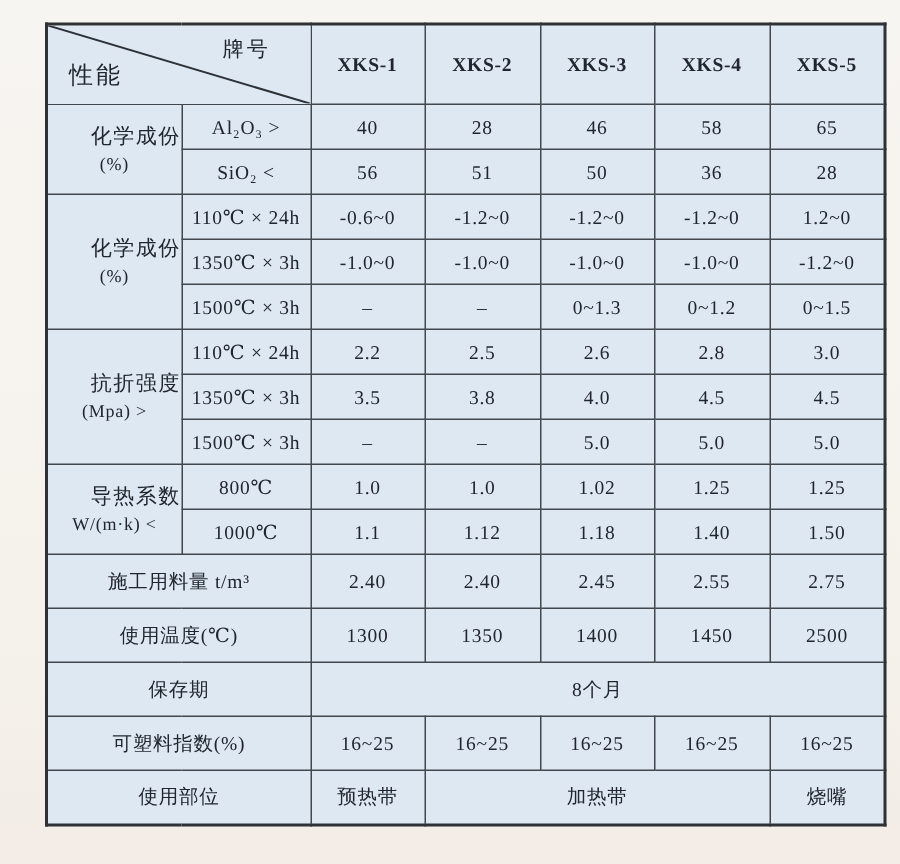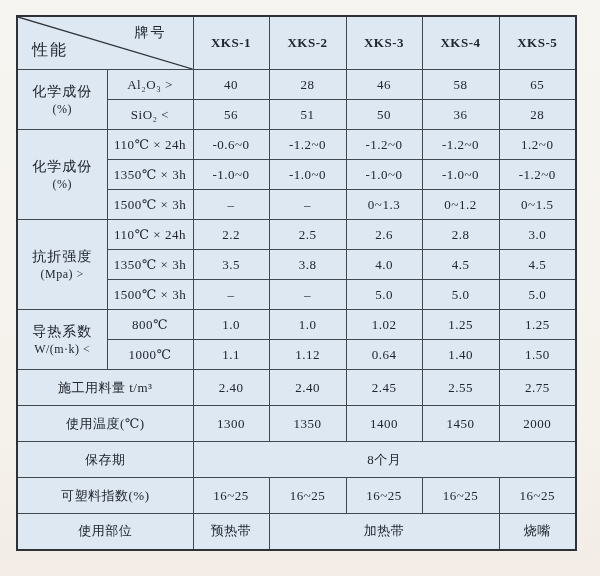--- a/index.html
+++ b/index.html
@@ -9,21 +9,21 @@
     font-family:"Liberation Serif","DejaVu Serif",serif;
     overflow:hidden;
   }
   .paper{
     position:relative;
     width:600px;height:576px;
     background:linear-gradient(180deg,#f7f5f1 0%,#f5f2ec 70%,#f3ece7 100%);
   }
   table.spec{
     position:absolute;
-    left:16px;top:15px;
+    left:30px;top:15px;
     width:559px;
     border-collapse:collapse;
     table-layout:fixed;
     border:2px solid #2e3136;
   }
   table.spec td{
     border:1px solid #42464d;
     padding:0;
     text-align:center;
     vertical-align:middle;
@@ -40,21 +40,21 @@
     background:#a9c7e7;
     position:relative;
     height:52px;
   }
   .corner svg{position:absolute;left:0;top:0;width:100%;height:100%;display:block;}
   .corner .brand{position:absolute;top:7px;right:26px;font-size:14px;letter-spacing:2px;}
   .corner .perf{position:absolute;bottom:8px;left:14px;font-size:16px;letter-spacing:2px;}
   tr.r-sub{height:30px;}
   tr.r-big{height:36px;}
   tr.r-head{height:52px;}
-  .group-name{display:block;font-size:14px;letter-spacing:1px;line-height:1.5;}
+  .group-name{display:block;font-size:14px;letter-spacing:1px;line-height:1.5;text-align:right;}
   .group-sub{display:block;font-size:12px;letter-spacing:0.5px;line-height:1.3;}
   td.left-lbl{text-align:left;padding-left:18px;letter-spacing:1px;}
   td.colhead{font-size:13px;letter-spacing:1px;font-weight:bold;}
   td.val{font-size:13px;}
   td.sublbl{font-size:13px;letter-spacing:0.5px;margin-left:24px;}
 </style>
 </head>
 <body>
 
 <div class="paper">
@@ -173,41 +173,41 @@
       <td class="val">1.0</td>
       <td class="val">1.0</td>
       <td class="val">1.02</td>
       <td class="val">1.25</td>
       <td class="val">1.25</td>
     </tr>
     <tr class="r-sub">
       <td class="lbl sublbl">1000℃</td>
       <td class="val">1.1</td>
       <td class="val">1.12</td>
-      <td class="val">0.64</td>
+      <td class="val">1.18</td>
       <td class="val">1.40</td>
       <td class="val">1.50</td>
     </tr>
 
     <tr class="r-big">
       <td class="lbl left-lbl" colspan="2">施工用料量 t/m³</td>
       <td class="val">2.40</td>
       <td class="val">2.40</td>
       <td class="val">2.45</td>
       <td class="val">2.55</td>
       <td class="val">2.75</td>
     </tr>
 
     <tr class="r-big">
       <td class="lbl left-lbl" colspan="2">使用温度(℃)</td>
       <td class="val">1300</td>
       <td class="val">1350</td>
       <td class="val">1400</td>
       <td class="val">1450</td>
-      <td class="val">2000</td>
+      <td class="val">2500</td>
     </tr>
 
     <tr class="r-big">
       <td class="lbl left-lbl" colspan="2">保存期</td>
       <td class="val" colspan="5">8个月</td>
     </tr>
 
     <tr class="r-big">
       <td class="lbl left-lbl" colspan="2">可塑料指数(%)</td>
       <td class="val">16~25</td>

